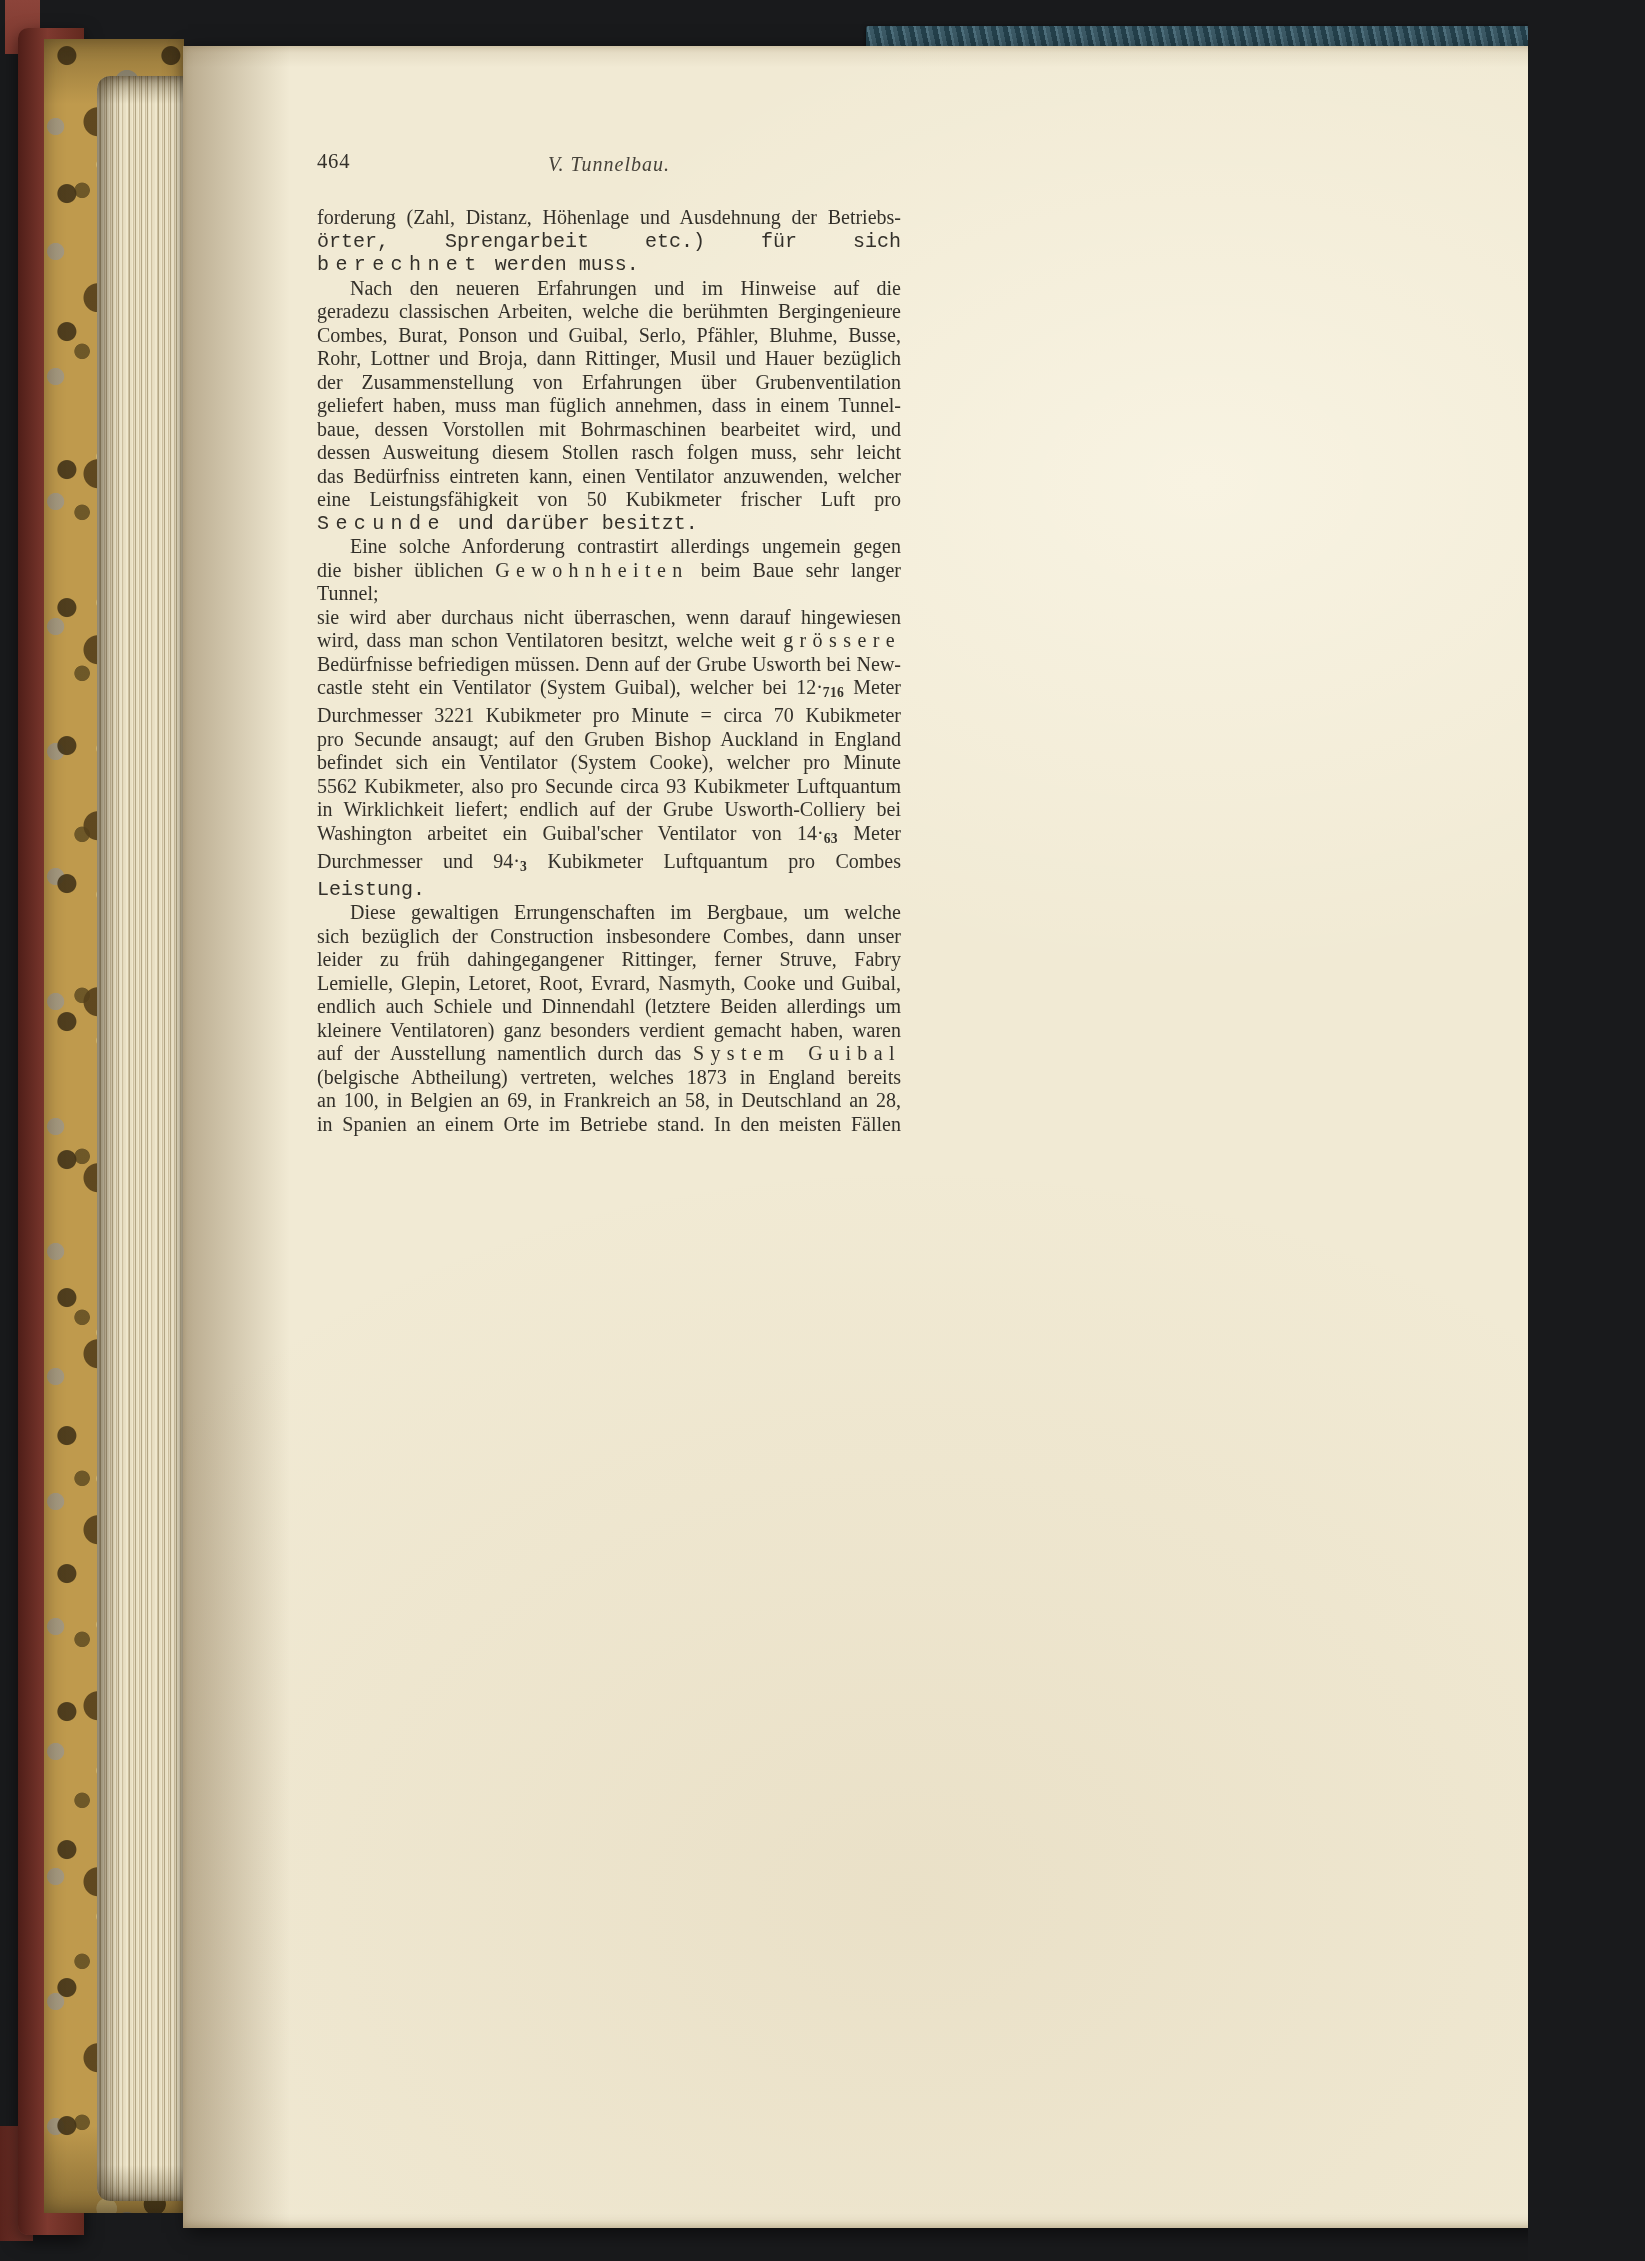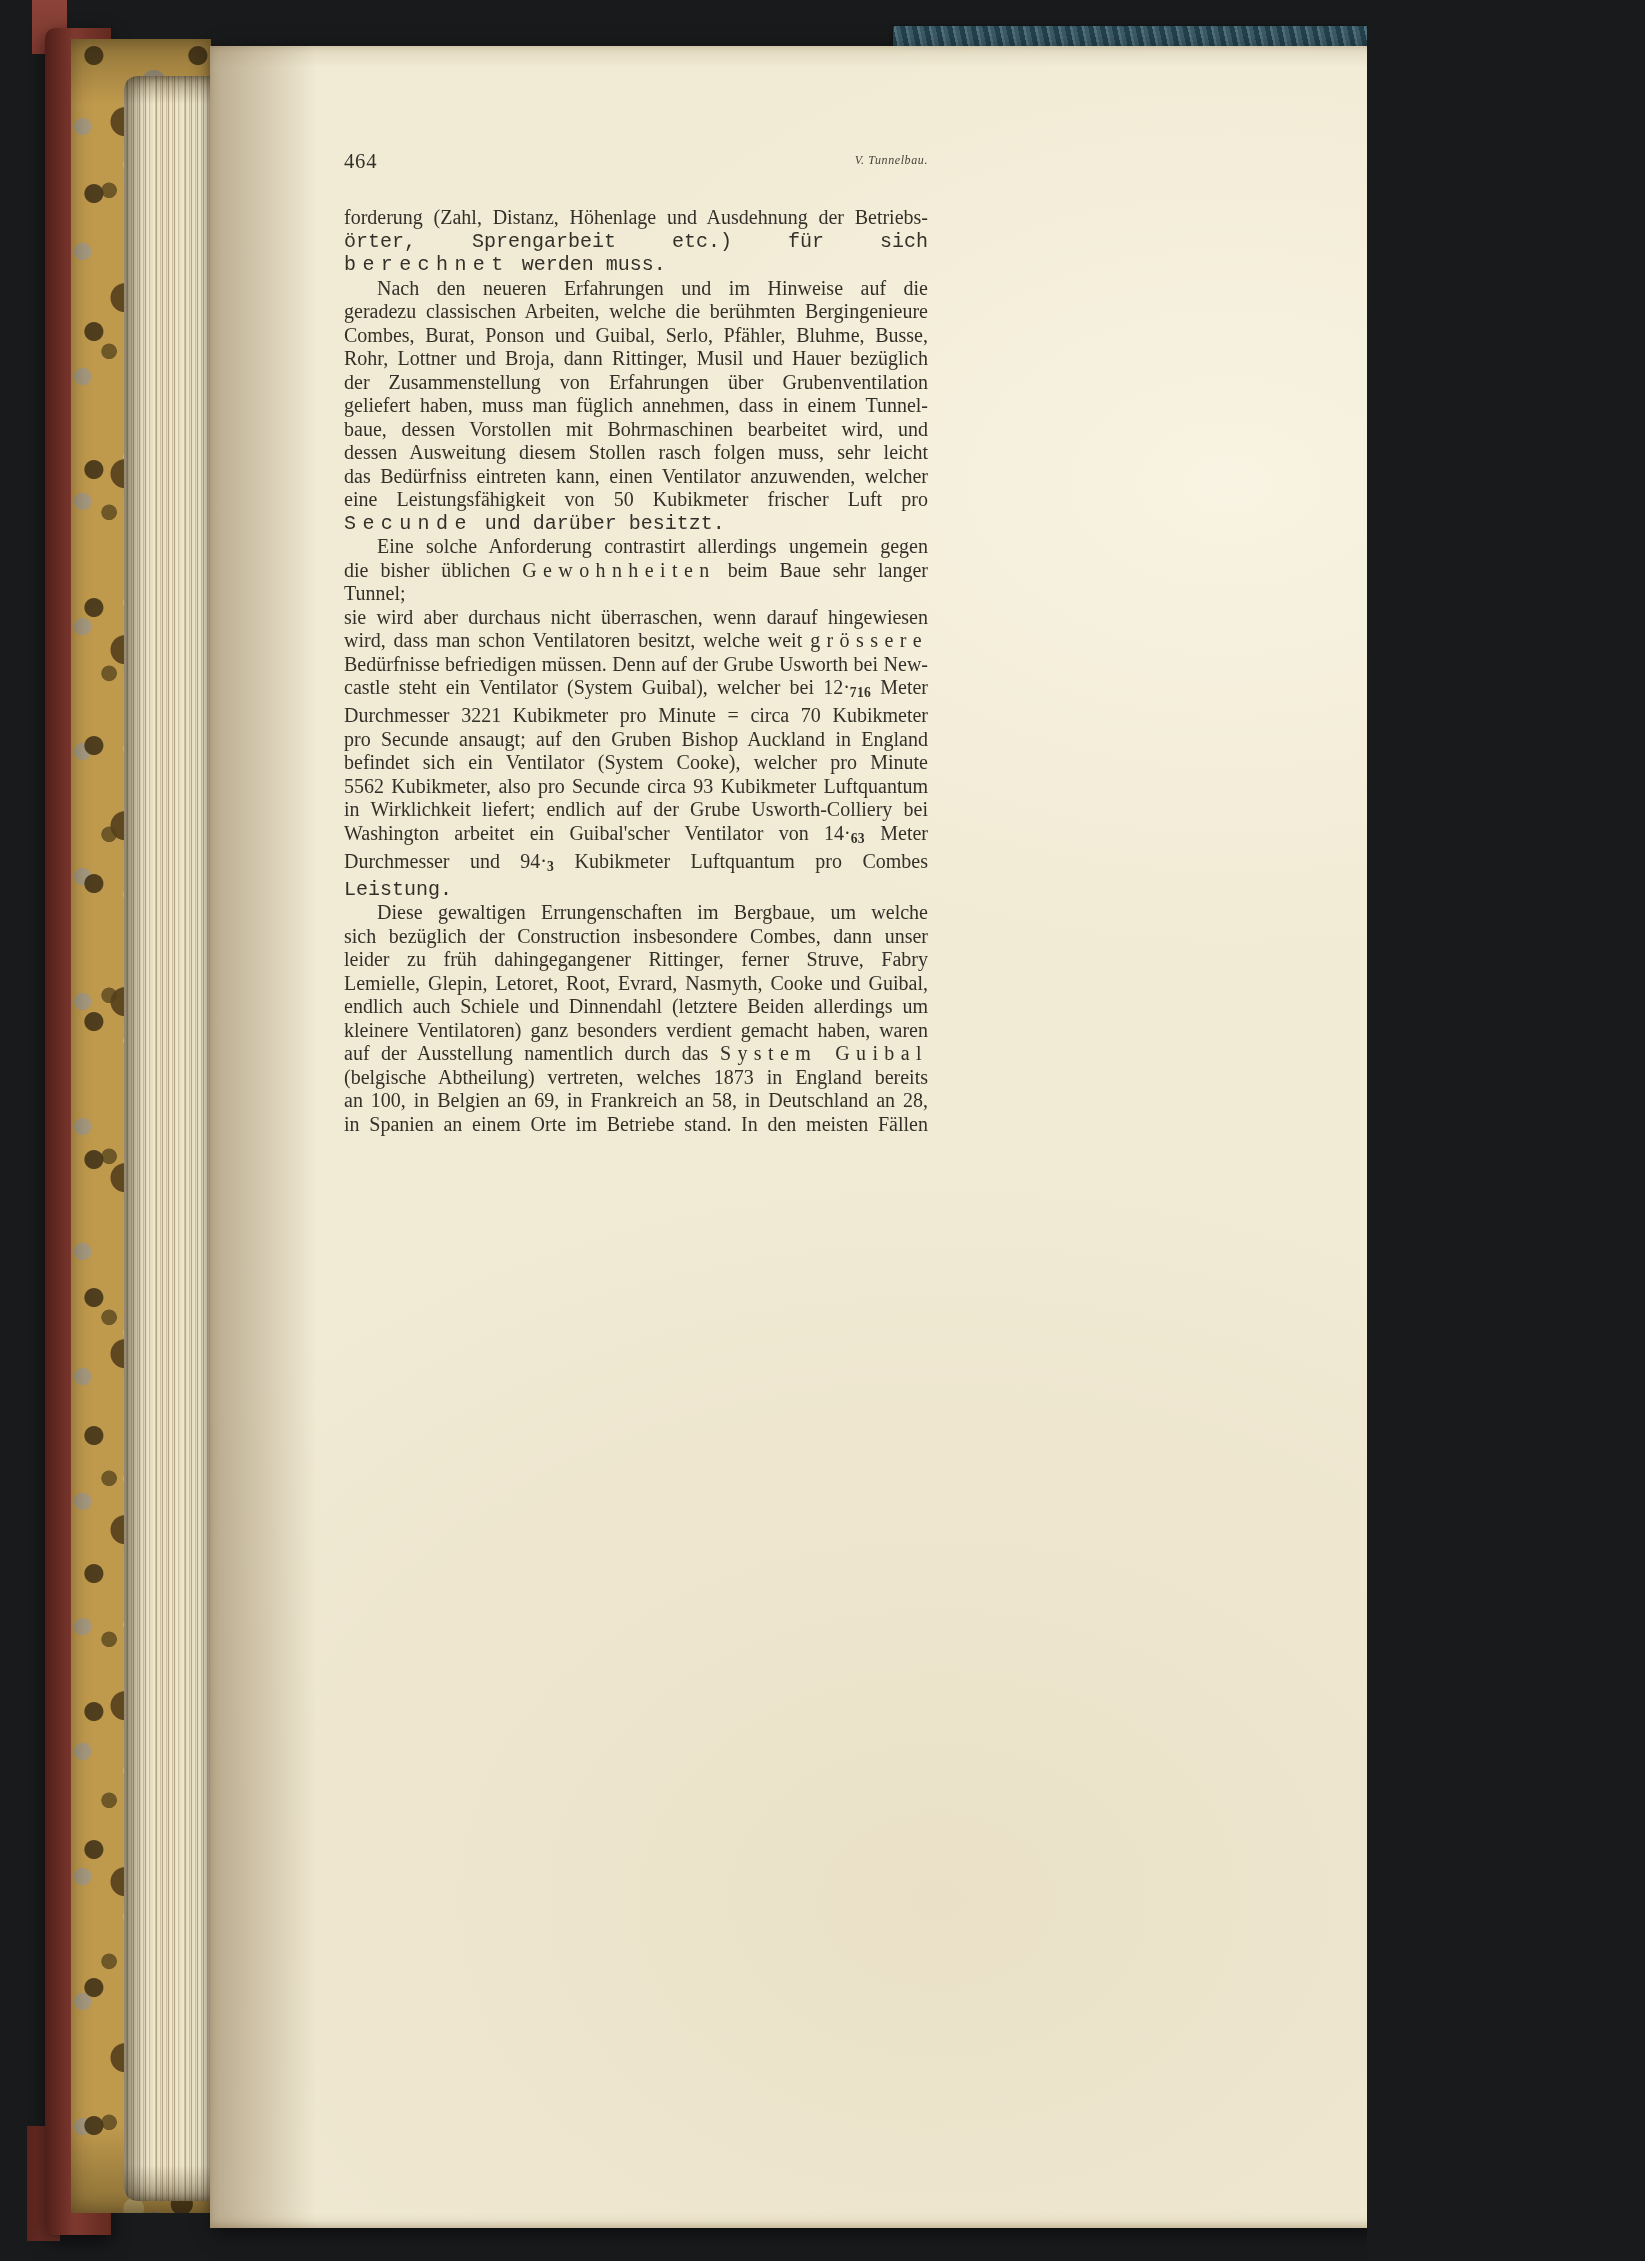--- a/index.html
+++ b/index.html
@@ -1,20 +1,19 @@
 <!DOCTYPE html>
 <html style="--background: #191a1c; --spine-leather: #7e392f; --marble-base: #bf9a4d; --page-cream: #f1ead4; --headband-teal: #3c5a66; --ink: #33302a;font-size:13px"><head>
 <meta charset="utf-8">
 <style>
   html,body{margin:0;padding:0;background:#191a1c;}
   .scene{
-    position:relative;width:1340px;height:2261px;overflow:hidden;
+    position:relative;width:1528px;height:2261px;overflow:hidden;
     background:var(--background,#191a1c);
     font-family:"Liberation Serif","DejaVu Serif",serif;
-    margin-left:27px;
   }
   
   .cover-corner-top{
     position:absolute;left:5px;top:0;width:35px;height:54px;
     background:linear-gradient(180deg,#8c443a,var(--spine-leather,#7e392f));
   }
   .cover-corner-bottom{
     position:absolute;left:0;top:2126px;width:33px;height:115px;
     background:linear-gradient(90deg,#5a241d,var(--spine-leather,#7e392f));
   }
@@ -75,22 +74,22 @@
     pointer-events:none;
   }
   
   .text-block{position:absolute;left:134px;top:104px;width:584px;}
   .page-head{position:relative;height:26px;margin-bottom:30px;}
   .page-number{
     position:absolute;left:0;top:0;
     font-size:20.6px;color:var(--ink,#33302a);letter-spacing:0.8px;
   }
   .running-title{
-    position:absolute;left:0;right:0;top:3.3px;text-align:right;
-    font-style:italic;font-size:12px;color:#46423a;letter-spacing:.05em;
+    position:absolute;left:0;right:0;top:3.3px;text-align:center;
+    font-style:italic;font-size:20px;color:#46423a;letter-spacing:.05em;
   }
   .body{font-size:20px;line-height:23.5px;color:var(--ink,#33302a);}
   .line{text-align:justify;text-align-last:justify;}
   .line.last{text-align-last:left;font-family:Liberation Mono, monospace;}
   .line.indent{text-indent:33px;}
   .gesperrt{letter-spacing:.32em;}
   .subnum{font-size:.68em;vertical-align:-2.5px;letter-spacing:.02em;font-weight:bold;}
 </style>
 </head>
 <body>

